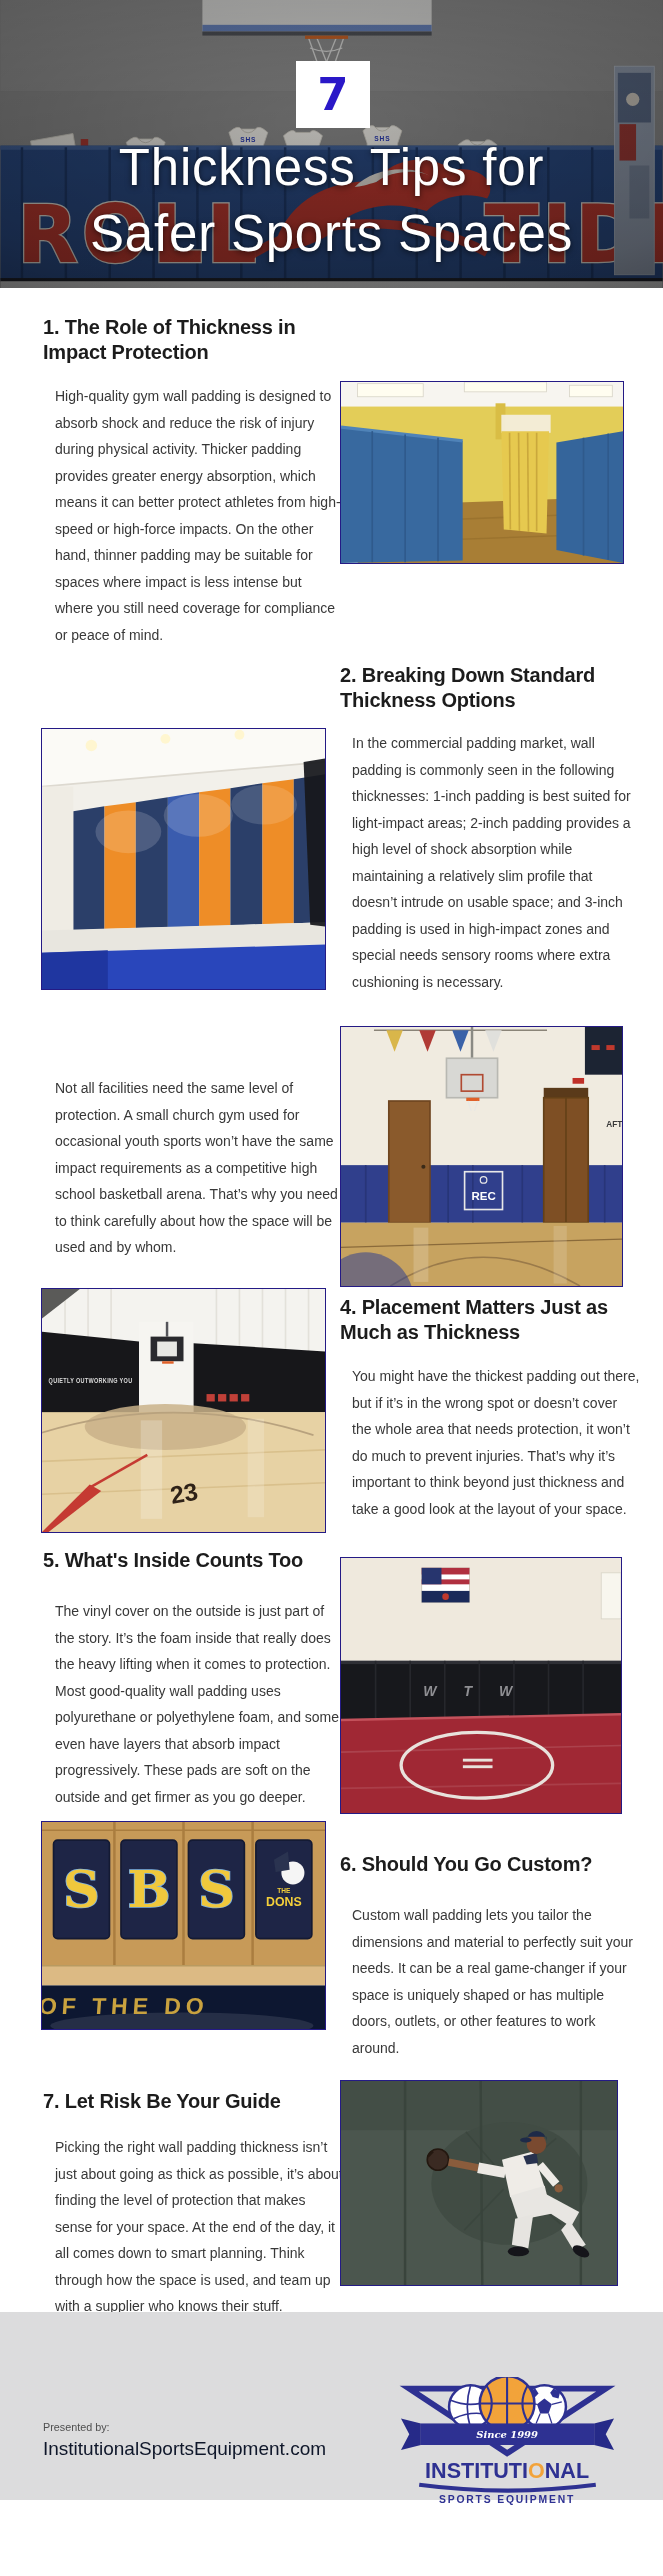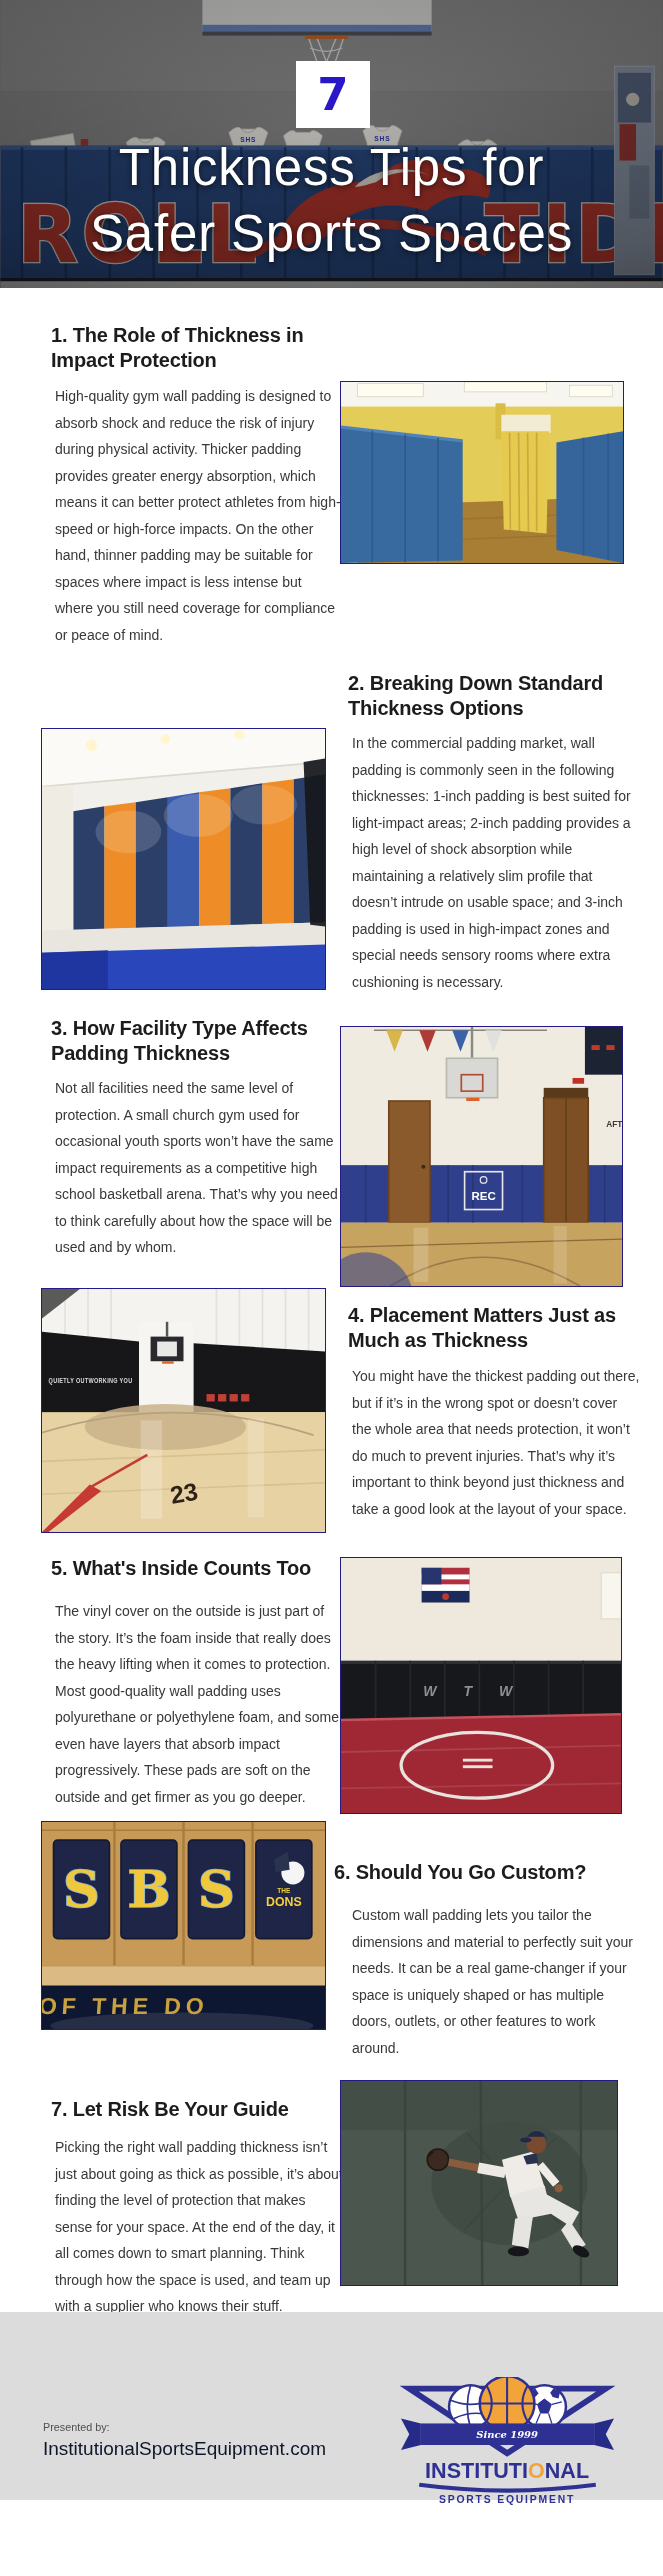--- a/index.html
+++ b/index.html
@@ -13,28 +13,28 @@
       background:linear-gradient(rgba(0,0,0,.10),rgba(0,0,0,.24)),
                  radial-gradient(ellipse 95% 85% at 50% 42%, rgba(0,0,0,.14) 0%, rgba(0,0,0,.32) 70%, rgba(0,0,0,.48) 100%);}
   .badge{position:absolute;left:296px;top:61px;width:74px;height:67px;background:#ffffff;
          display:flex;align-items:center;justify-content:center;}
   .badge span{font:700 45px "DejaVu Sans",sans-serif;color:#2a18c8;}
   .hero-title{position:absolute;left:0;top:135px;width:663px;text-align:center;color:#ffffff;
       font-weight:400;font-size:51px;line-height:66px;letter-spacing:0.8px;
       text-shadow:0 1.7px 6.6px rgba(0,0,0,.55),0 0 1.7px rgba(0,0,0,.35);}
 
   
-  .h{position:absolute;margin:8px;font-weight:700;font-size:20px;line-height:25px;color:#1c1c1c;letter-spacing:-0.2px;}
+  .h{position:absolute;margin:0;font-weight:700;font-size:20px;line-height:25px;color:#1c1c1c;letter-spacing:-0.2px;}
   .b{position:absolute;margin:12px;font-size:14px;line-height:26.5px;color:#383838;}
   .s1h{left:43px;top:315px;width:286px}   .s1b{left:43px;top:371px;width:287px}
   .s2h{left:340px;top:663px;width:282px}  .s2b{left:340px;top:718px;width:288px}
   .s3h{left:43px;top:1008px;width:293px}  .s3b{left:43px;top:1063px;width:287px}
   .s4h{left:340px;top:1295px;width:274px} .s4b{left:340px;top:1351px;width:288px}
   .s5h{left:43px;top:1548px;width:332px}  .s5b{left:43px;top:1586px;width:287px}
-  .s6h{left:326px;top:1852px;width:290px} .s6b{left:340px;top:1890px;width:288px}
+  .s6h{left:340px;top:1852px;width:290px} .s6b{left:340px;top:1890px;width:288px}
   .s7h{left:43px;top:2089px;width:332px}  .s7b{left:43px;top:2122px;width:290px}
 
   
   figure.ph{position:absolute;margin:0;border:1.7px solid #241a85;box-sizing:border-box;
             overflow:hidden;background:#ddd;}
   figure.ph svg{display:block;width:100%;height:100%;}
   .s1i{left:340px;top:381px;width:284px;height:183px}
   .s2i{left:41px;top:728px;width:285px;height:262px}
   .s3i{left:340px;top:1026px;width:283px;height:261px}
   .s4i{left:41px;top:1288px;width:285px;height:245px}
@@ -252,21 +252,20 @@
         <ellipse cx="270" cy="92" rx="40" ry="24" fill="#ffffff" opacity=".14"></ellipse>
       </g>
       <rect x="0" y="70" width="38" height="200" fill="#efece4"></rect>
       <polygon points="0,245 344,235 344,262 0,272" fill="#e8e6df"></polygon>
       <polygon points="0,272 344,262 344,316 0,316" fill="#2946bb"></polygon>
       <polygon points="0,272 80,269 80,316 0,316" fill="#1f36a0"></polygon>
       <polygon points="318,40 344,36 344,240 326,238" fill="#17181c" opacity=".93"></polygon>
     </svg>
   </figure>
 
-  <h2 class="h s3h">3. How Facility Type Affects Padding Thickness</h2>
   <p class="b s3b">Not all facilities need the same level of protection. A small church gym used for occasional youth sports won’t have the same impact requirements as a competitive high school basketball arena. That’s why you need to think carefully about how the space will be used and by whom.</p>
   <figure class="ph s3i">
     <svg viewBox="0 0 341 315" preserveAspectRatio="none">
       <rect width="341" height="170" fill="#f0ebe0"></rect>
       <g>
         <line x1="40" y1="4" x2="250" y2="4" stroke="#8a8478" stroke-width="2"></line>
         <polygon points="55,4 75,4 65,30" fill="#d9b64a"></polygon>
         <polygon points="95,4 115,4 105,30" fill="#b03a35"></polygon>
         <polygon points="135,4 155,4 145,30" fill="#3a62a8"></polygon>
         <polygon points="175,4 195,4 185,30" fill="#e0e0dc"></polygon>

